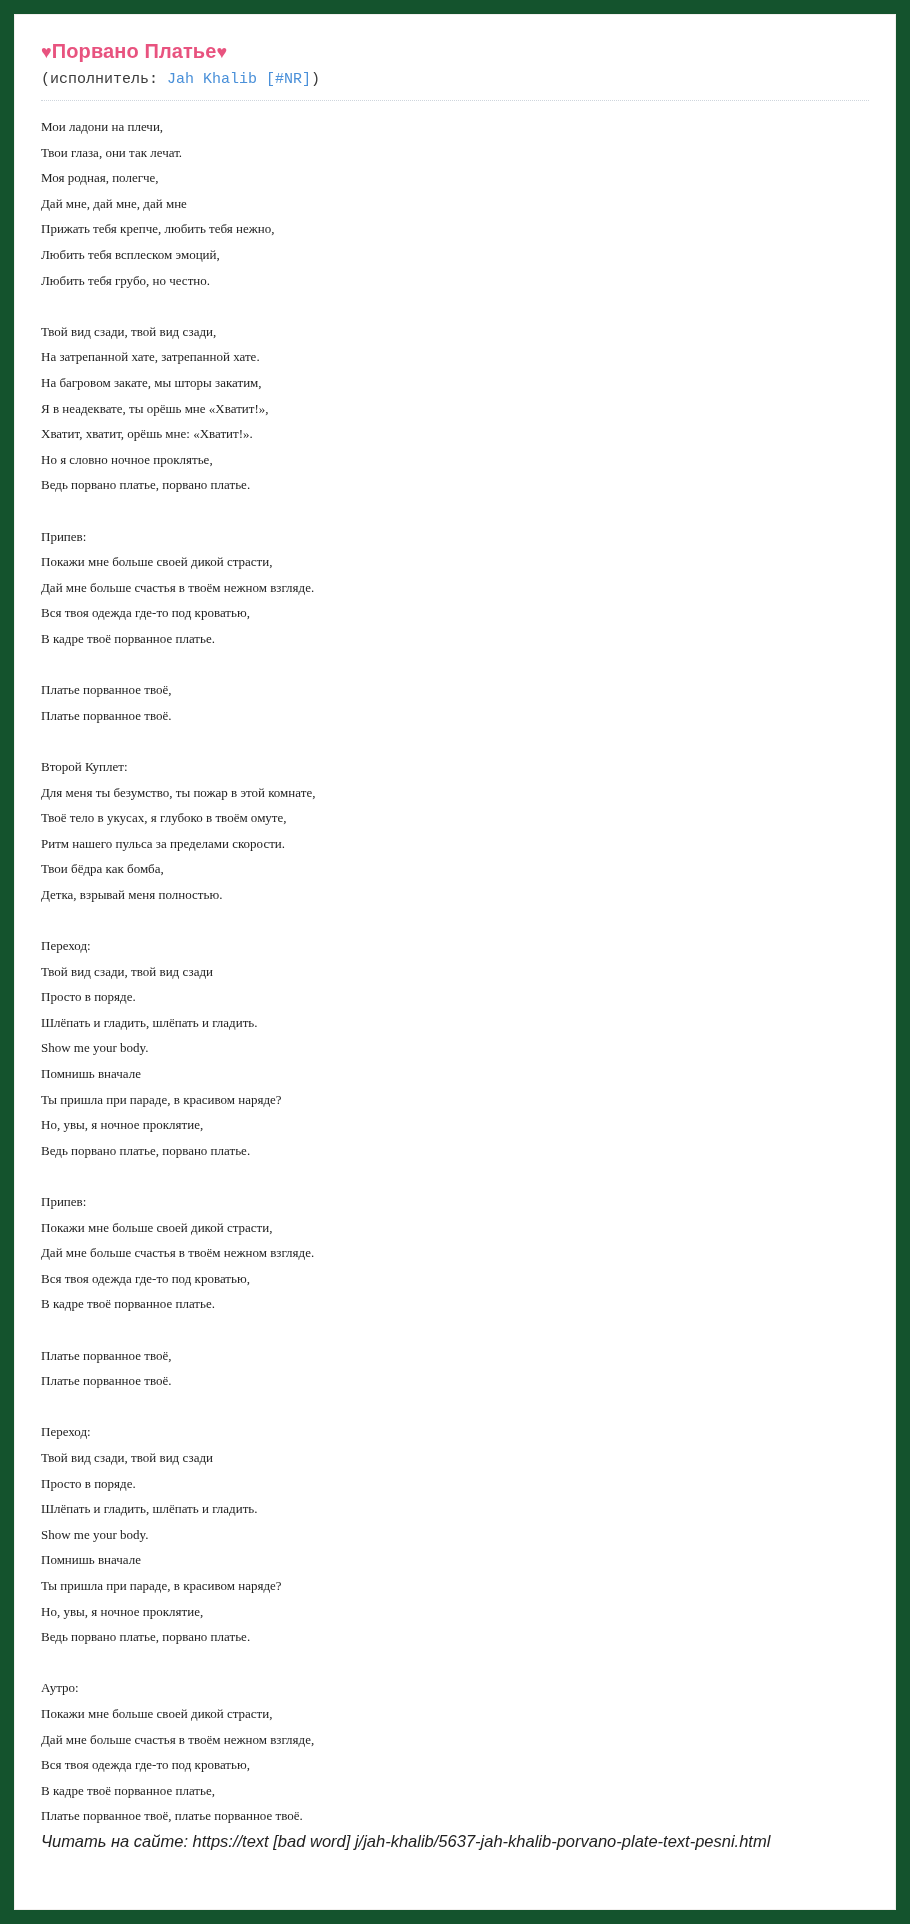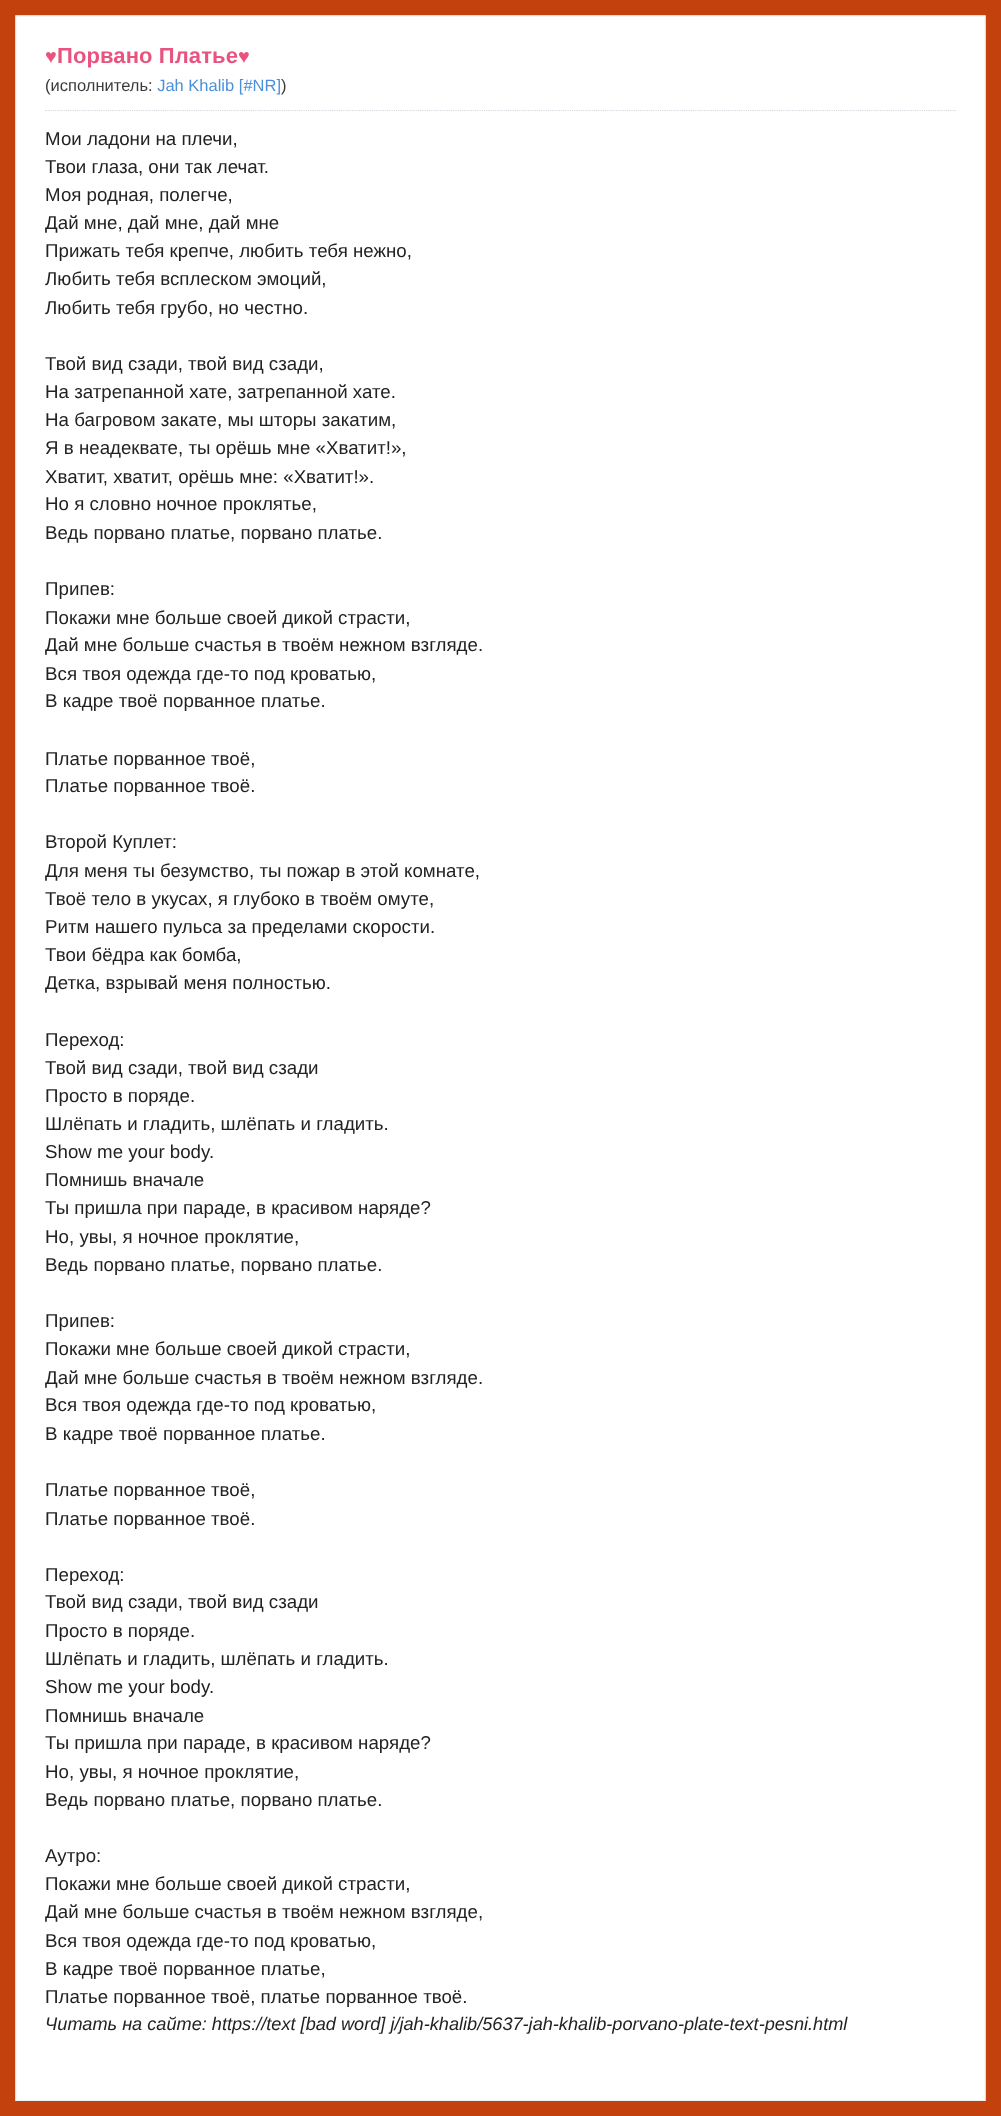--- a/index.html
+++ b/index.html
@@ -11,21 +11,21 @@
     min-height: 1924px;
     background: #efedeb;
     font-family: "Liberation Sans", sans-serif;
     -webkit-font-smoothing: antialiased;
   }
   .page {
     width: 910px;
     min-height: 1924px;
     box-sizing: border-box;
     padding: 14px 14px 14px 14px;
-    background: #c2410c;
+    background: #14532d;
   }
   .sheet {
     background: #ffffff;
     box-sizing: border-box;
     padding: 24px 26px 10px 26px;
     min-height: 1896px;
     border: 1px solid #f2f0ee;
   }
   .song-title {
     color: #e8537f;
@@ -39,33 +39,34 @@
     color: #e8537f;
     font-size: 18px;
   }
   .artist-line {
     font-size: 15px;
     color: #3b3b3b;
     padding-bottom: 11px;
     margin-bottom: 13px;
     border-bottom: 1px dotted #cfd6dd;
     line-height: 1.3;
+    font-family: Liberation Mono, monospace;
   }
   .artist-link {
     color: #4a90d9;
     text-decoration: none;
   }
   .lyrics {
-    font-size: 17px;
+    font-size: 13px;
     color: #222222;
     line-height: 25.6px;
     white-space: pre-wrap;
     word-wrap: break-word;
     margin: 0;
-    font-family: Liberation Sans, sans-serif;
+    font-family: Liberation Serif, serif;
   }
   .footer-note {
     font-size: 16.5px;
     color: #222222;
     line-height: 25.6px;
     white-space: pre-wrap;
     word-wrap: break-word;
     margin: 0;
     font-style: italic;
   }

